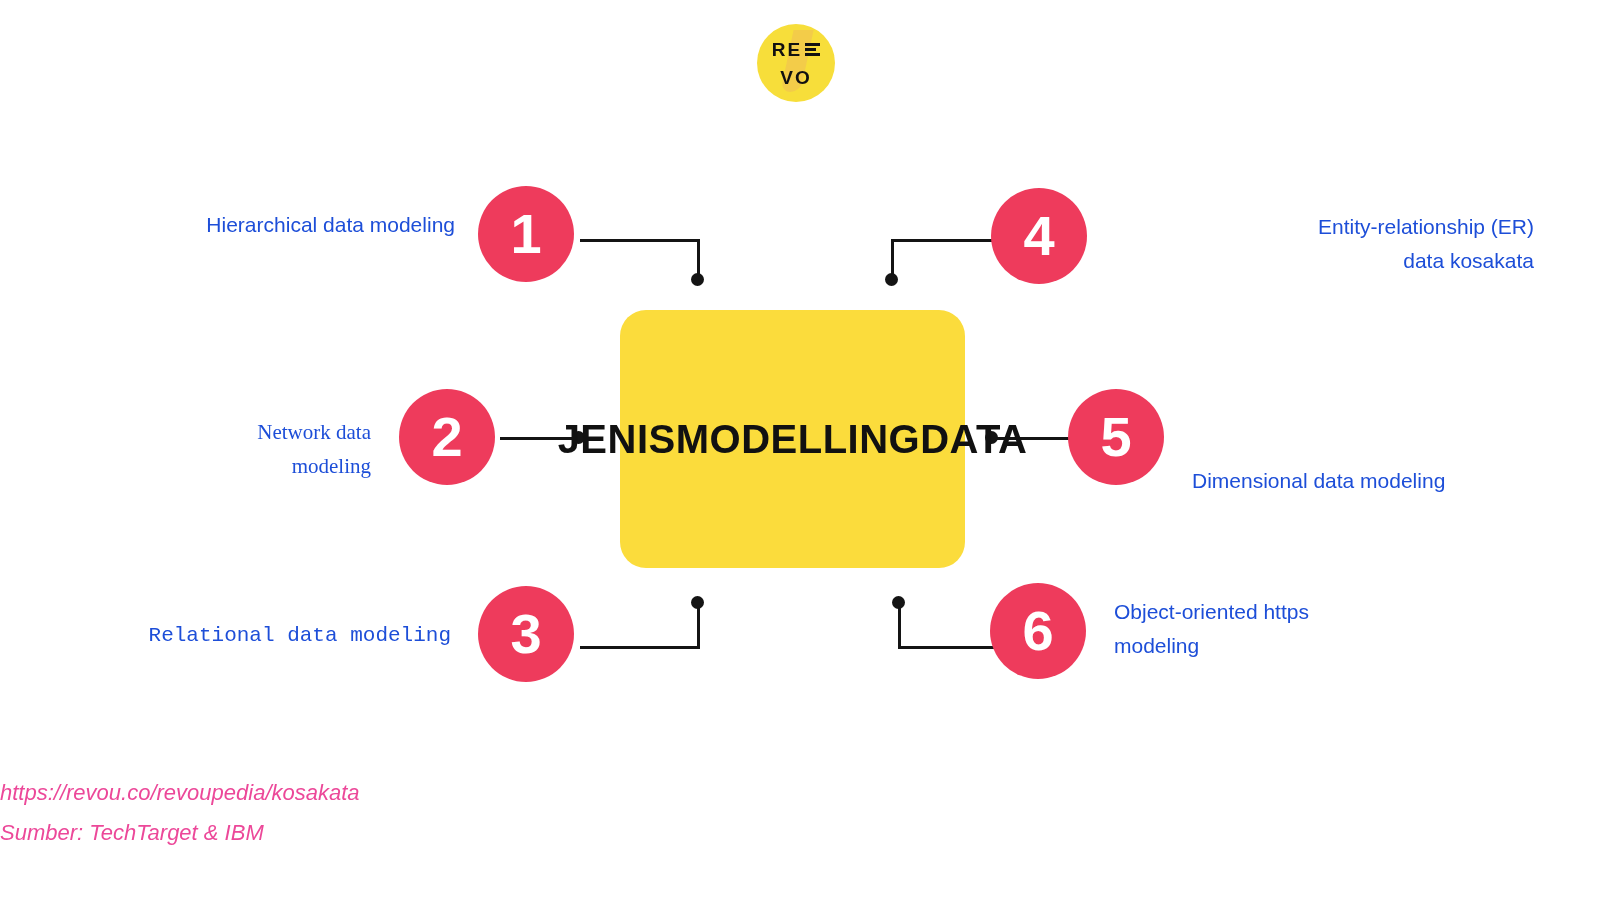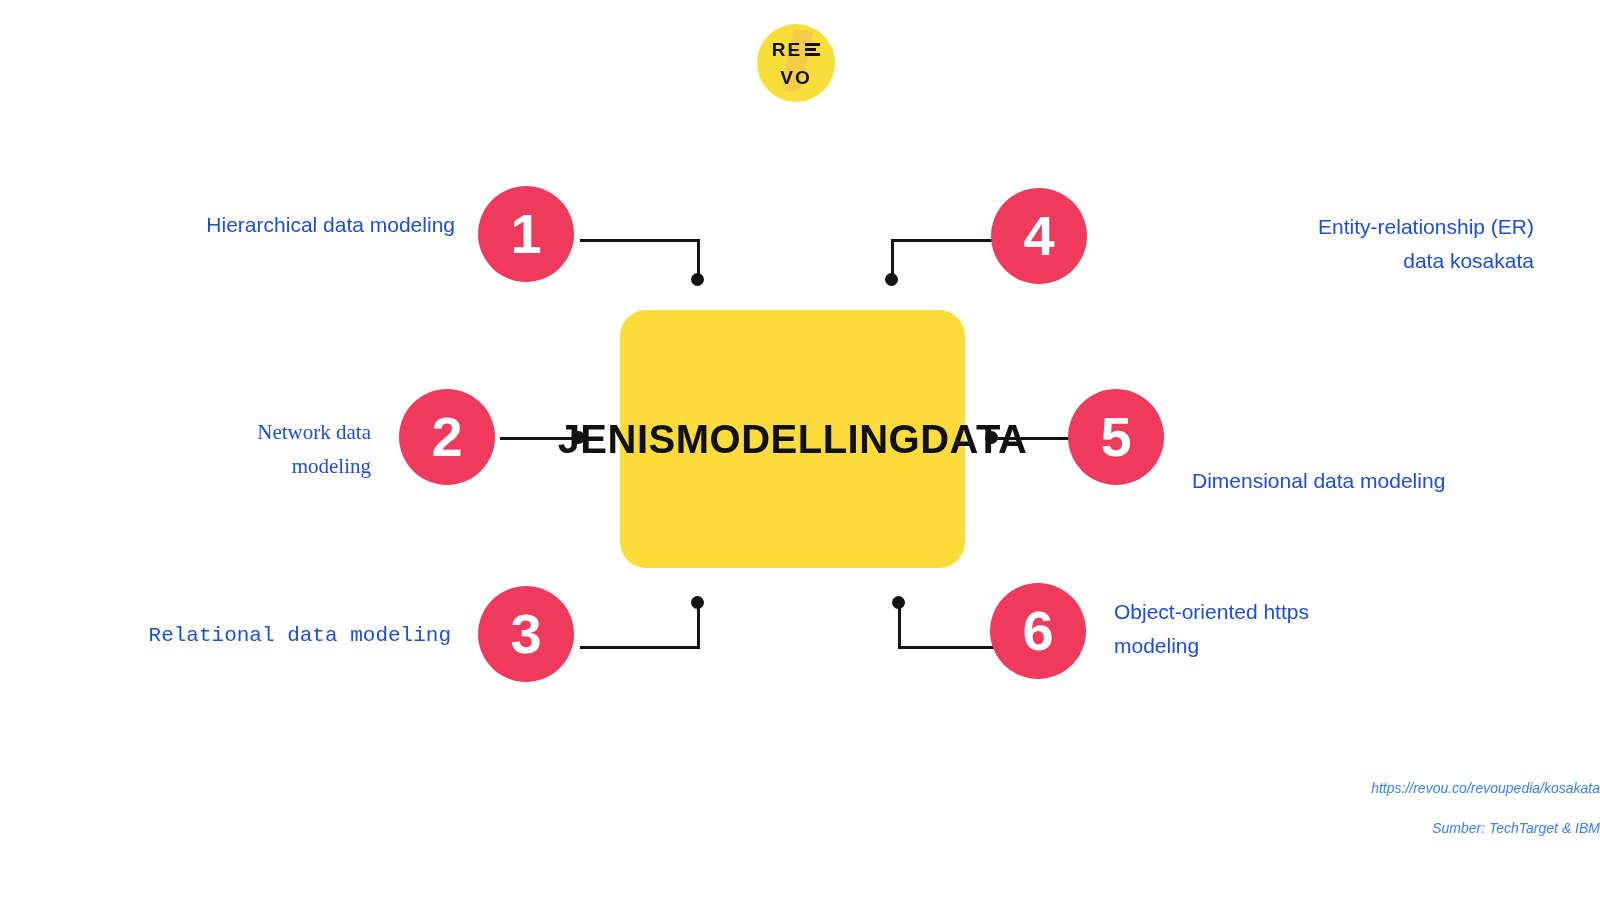--- a/index.html
+++ b/index.html
@@ -134,24 +134,24 @@
     border-radius: 50%;
     background: #141414;
     z-index: 2;
   }
 
   
   .footer {
     position: absolute;
     left: 0;
     width: 1600px;
-    text-align: right;
-    color: #3b82f6;
+    text-align: left;
+    color: #ec4899;
     font-style: italic;
-    font-size: 14px;
+    font-size: 22px;
   }
   .footer.url    { top: 780px; }
   .footer.source { top: 820px; }
 </style>
 </head>
 <body>
 
 <div id="canvas">
 
   <div class="logo">

